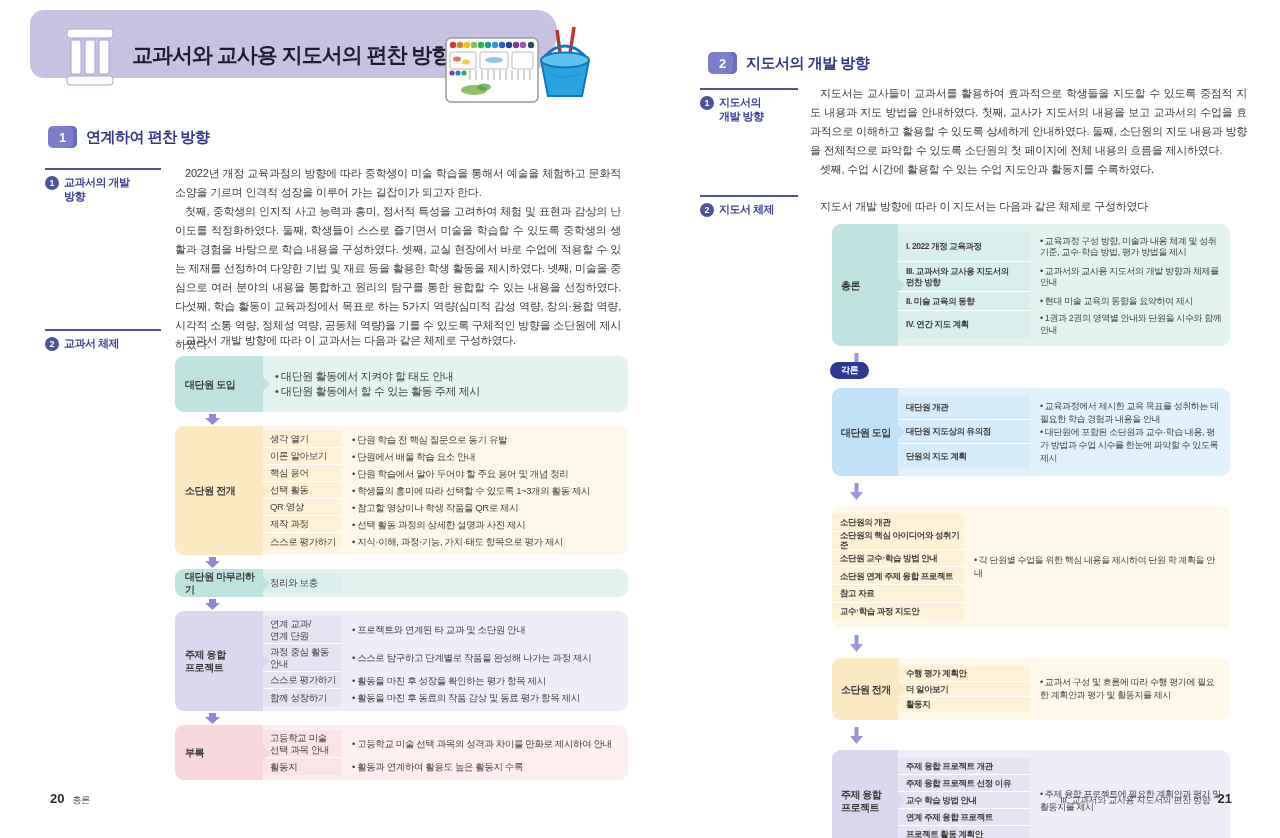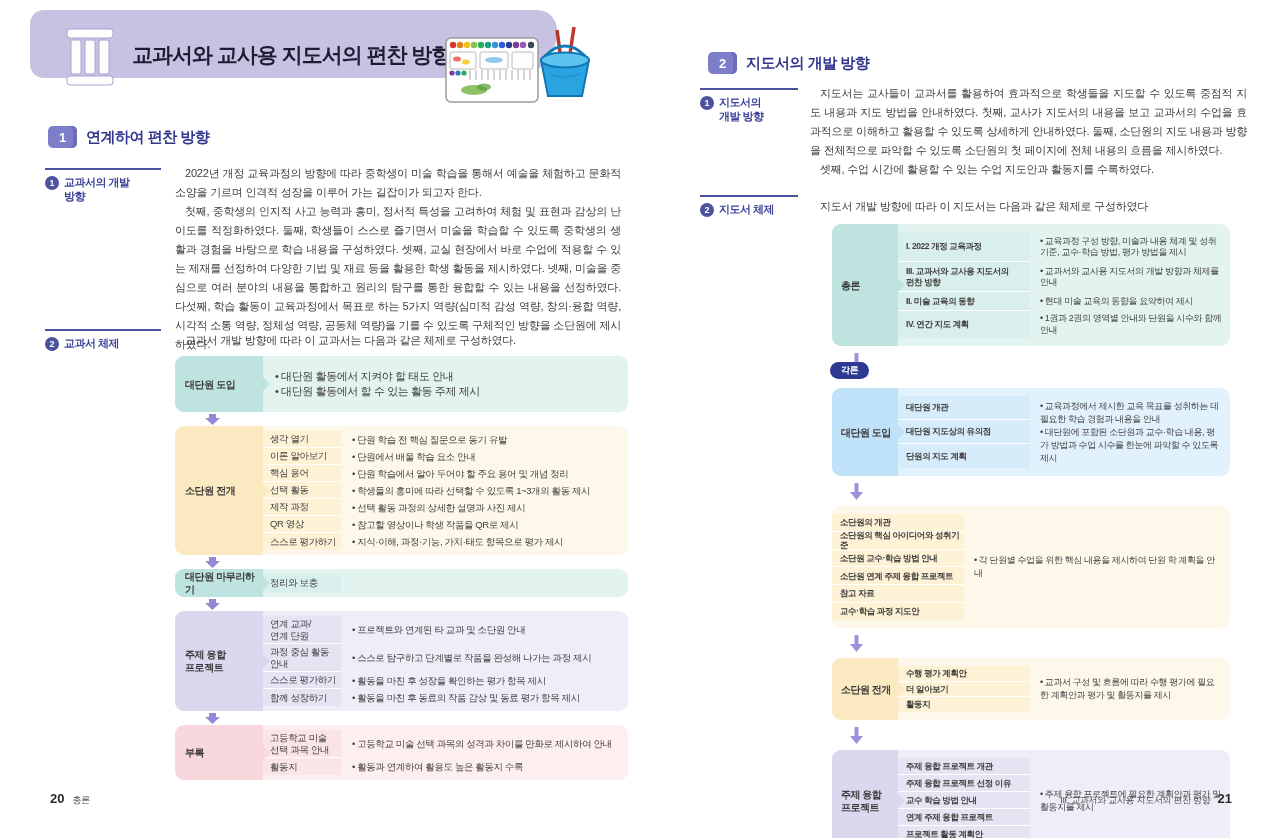--- a/index.html
+++ b/index.html
@@ -289,26 +289,26 @@
           </div>
         <div class="row">
             <div class="sub">핵심 용어</div>
             <div class="desc">• 단원 학습에서 알아 두어야 할 주요 용어 및 개념 정리</div>
           </div>
         <div class="row">
             <div class="sub">선택 활동</div>
             <div class="desc">• 학생들의 흥미에 따라 선택할 수 있도록 1~3개의 활동 제시</div>
           </div>
         <div class="row">
+            <div class="sub">QR 영상</div>
+            <div class="desc">• 참고할 영상이나 학생 작품을 QR로 제시</div>
+          </div>
+        <div class="row">
             <div class="sub">제작 과정</div>
             <div class="desc">• 선택 활동 과정의 상세한 설명과 사진 제시</div>
-          </div>
-        <div class="row">
-            <div class="sub">QR 영상</div>
-            <div class="desc">• 참고할 영상이나 학생 작품을 QR로 제시</div>
           </div>
         <div class="row">
             <div class="sub">스스로 평가하기</div>
             <div class="desc">• 지식·이해, 과정·기능, 가치·태도 항목으로 평가 제시</div>
           </div>
       </div>
     </div>
     <div class="gap gap-l">
       <svg width="15" height="11" viewBox="0 0 15 11">
           <path d="M4 0 h7 v4 h4 l-7.5 7 -7.5 -7 h4 z" fill="#9189d6"></path>

